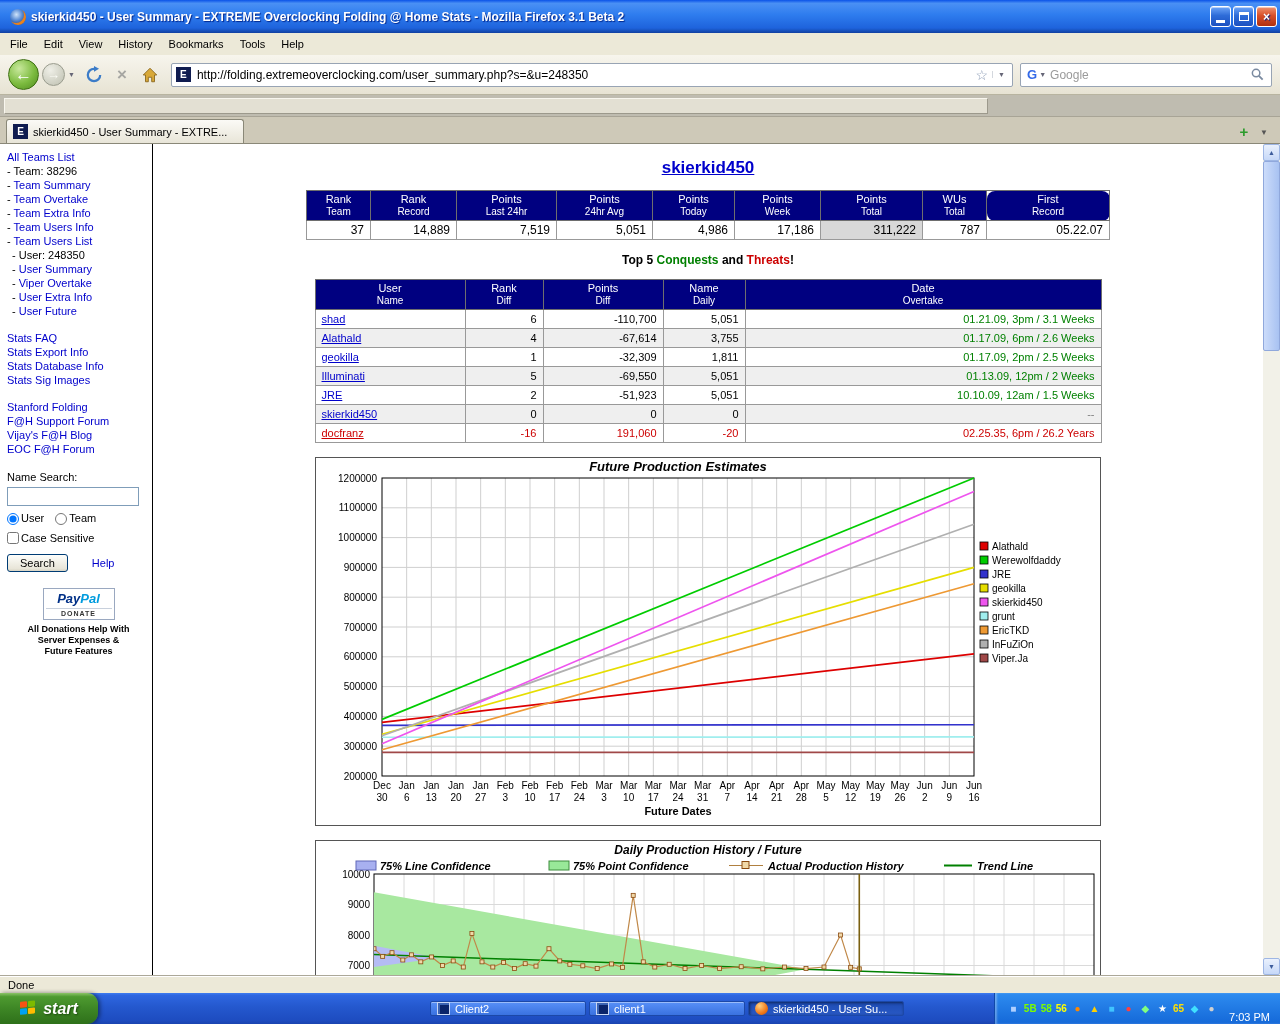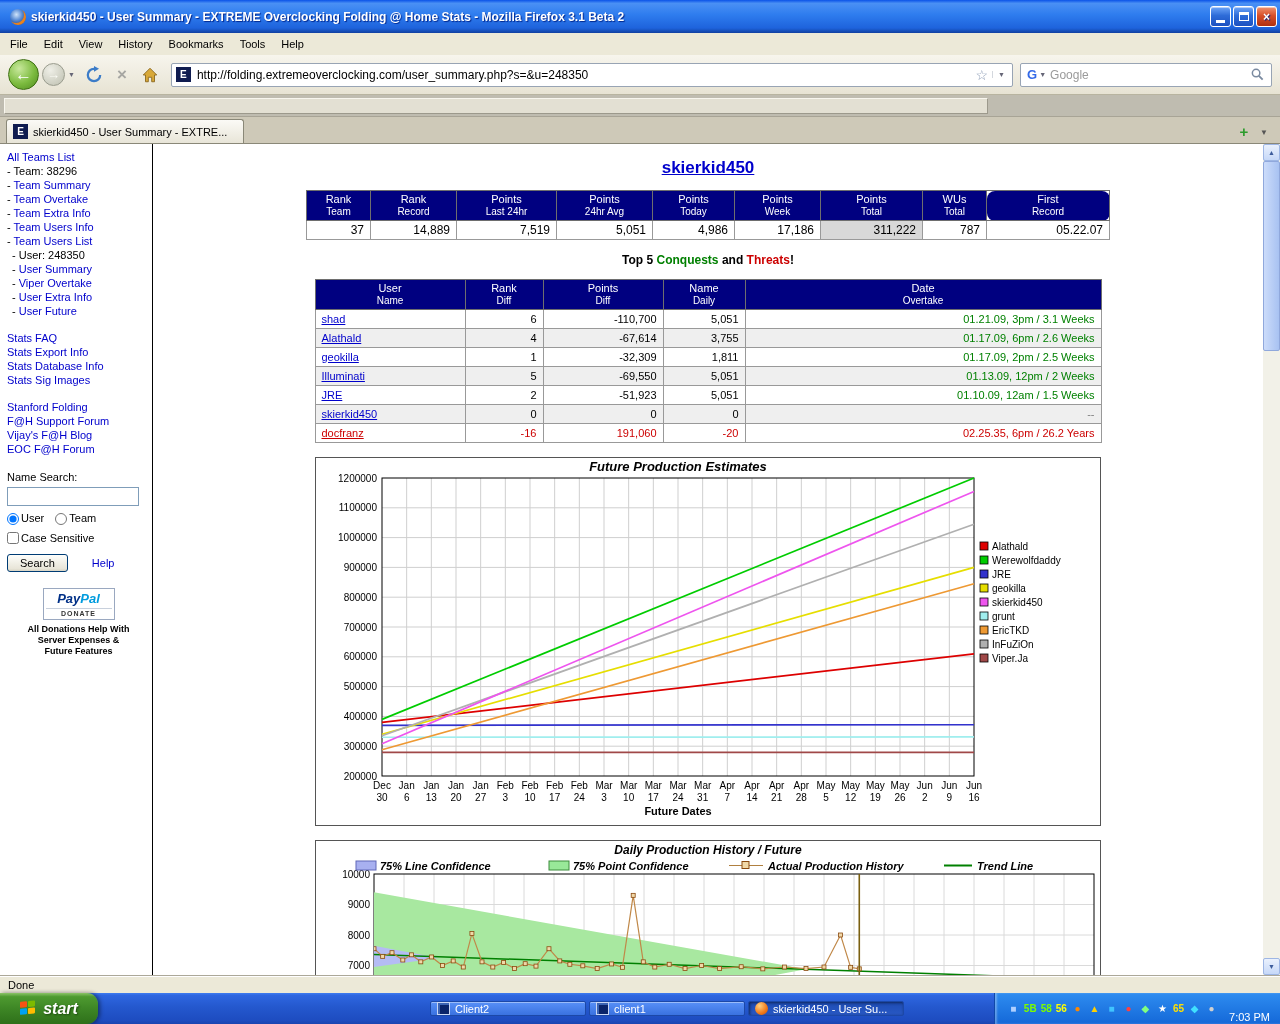--- a/index.html
+++ b/index.html
@@ -406,21 +406,21 @@
               <td class="num">5</td>
               <td class="num">-69,550</td>
               <td class="num">5,051</td>
               <td class="date">01.13.09, 12pm / 2 Weeks</td>
             </tr>
             <tr class="conquest">
               <td class="user"><a class="ulink">JRE</a></td>
               <td class="num">2</td>
               <td class="num">-51,923</td>
               <td class="num">5,051</td>
-              <td class="date">01.10.09, 12am / 1.5 Weeks</td>
+              <td class="date">10.10.09, 12am / 1.5 Weeks</td>
             </tr>
             <tr class="alt self">
               <td class="user"><a class="ulink">skierkid450</a></td>
               <td class="num">0</td>
               <td class="num">0</td>
               <td class="num">0</td>
               <td class="date">--</td>
             </tr>
             <tr class="threat">
               <td class="user"><a class="ulink">docfranz</a></td>

